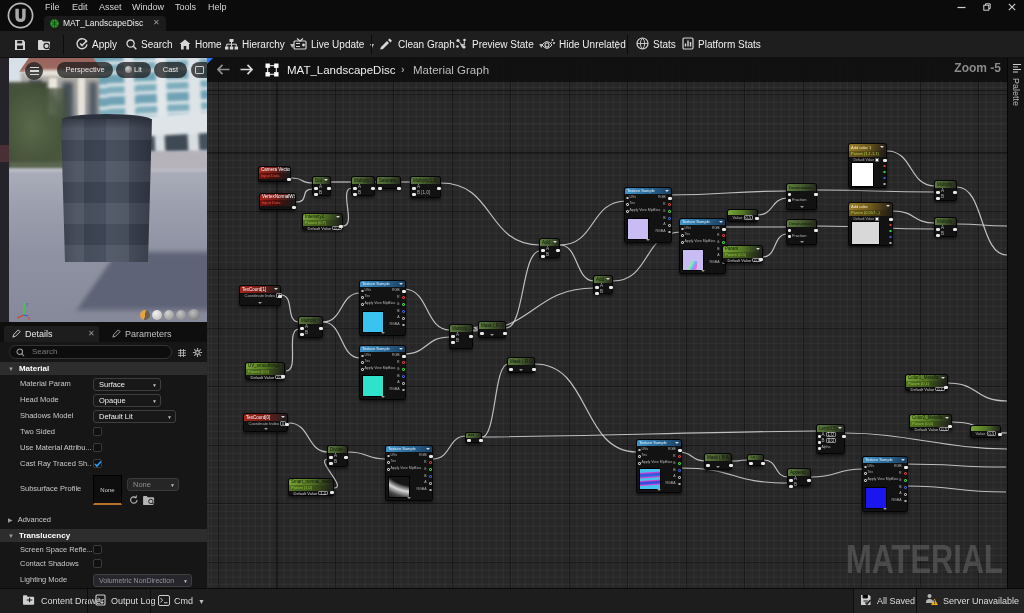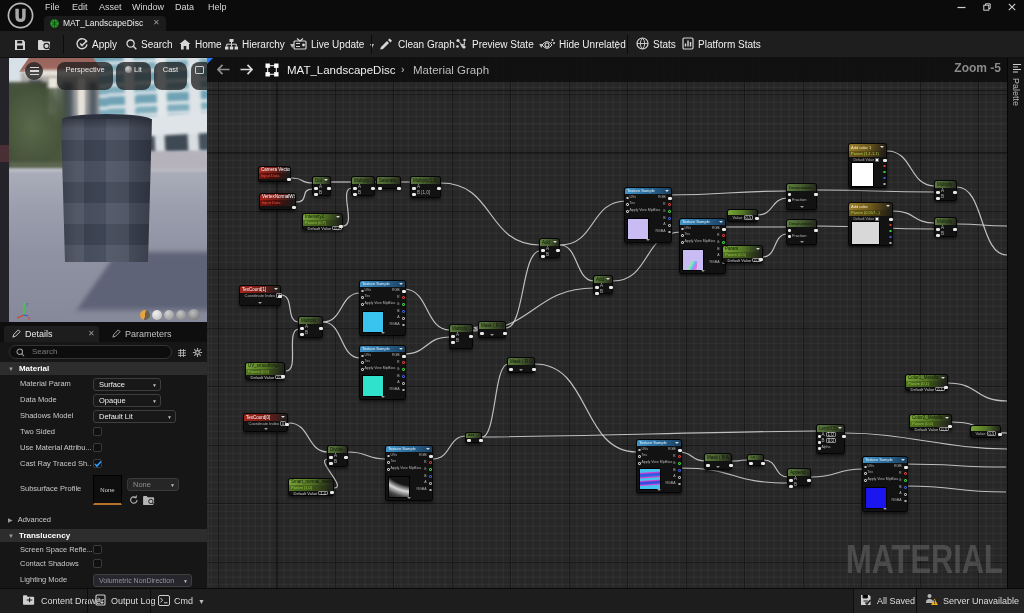--- a/index.html
+++ b/index.html
@@ -14,21 +14,21 @@
 #tab1{position:absolute;left:44px;top:0;width:122px;height:15px;background:#1b1b1b;border-radius:4px 4px 0 0;color:#ececec;font-size:8.5px}
 
 #toolbar{position:absolute;left:0;top:31px;width:1024px;height:27px;background:#1e1e1e;border-bottom:1px solid #101010}
 .tbi{position:absolute;top:0;height:27px;line-height:27px;color:#efefef;font-size:10px;white-space:nowrap}
 .tbi svg{vertical-align:-2px;margin-right:4px}
 .tbsep{position:absolute;top:4px;height:19px;width:1px;background:#0c0c0c}
 .cv9{color:#bdbdbd;font-size:7px;margin-left:4px}
 
 #vpwrap{position:absolute;left:0;top:58px;width:207px;height:264px;background:#20202a;overflow:hidden}
 #vp{position:absolute;left:9px;top:0;width:198px;height:264px;overflow:hidden;background:#8f93a2}
-.pill{position:absolute;height:28px;border-radius:8px;background:rgba(26,26,26,.75);color:#e8e8e8;font-size:8px;line-height:16px;text-align:center}
+.pill{position:absolute;height:16px;border-radius:8px;background:rgba(26,26,26,.75);color:#e8e8e8;font-size:8px;line-height:16px;text-align:center}
 
 #details{position:absolute;left:0;top:322px;width:207px;height:266px;background:#161616;overflow:hidden}
 .dtab{position:absolute;top:5px;height:16px;font-size:9px;color:#e8e8e8}
 .cat{position:absolute;left:0;width:207px;height:13px;background:#2d2d2d;color:#fff;font-size:8px;font-weight:bold;line-height:13px}
 .lbl{position:absolute;left:20px;width:72px;color:#c9c9c9;font-size:7.5px;line-height:14px;white-space:nowrap;overflow:hidden}
 .dd{position:absolute;height:13px;background:#181818;border:1px solid #3e3e3e;border-radius:3px;color:#efefef;font-size:7.5px;line-height:11px;padding-left:5px;white-space:nowrap;overflow:hidden}
 .dd .ar{position:absolute;right:3px;top:0;color:#bdbdbd;font-size:5px}
 .cb{position:absolute;width:9px;height:9px;background:#101010;border:1px solid #3a3a3a;border-radius:2px}
 
 #statusbar{position:absolute;left:0;top:588px;width:1024px;height:25px;background:#1d1d1d;border-top:1px solid #0a0a0a;color:#dcdcdc;font-size:9px}
@@ -70,21 +70,21 @@
 <div id="app">
   <div id="titlebar">
     <svg class="abs" style="left:7px;top:2px;z-index:9" width="27" height="27" viewBox="0 0 21 21">
       <circle cx="10.5" cy="10.5" r="9.4" fill="none" stroke="#b9b9b9" stroke-width="1.3"></circle>
       <path d="M6.5 5.2 L9.2 5.2 L9.2 11.4 Q9.2 13.1 10.5 13.1 Q11.8 13.1 11.8 11.4 L11.8 5.2 L14.5 5.2 L14.5 11.2 Q14.5 15.5 10.5 15.5 Q6.5 15.5 6.5 11.2 Z" fill="#a8a8a8"></path>
     </svg>
     <span class="menu" style="left:45px">File</span>
     <span class="menu" style="left:72px">Edit</span>
     <span class="menu" style="left:99px">Asset</span>
     <span class="menu" style="left:132px">Window</span>
-    <span class="menu" style="left:175px">Data</span>
+    <span class="menu" style="left:175px">Tools</span>
     <span class="menu" style="left:208px">Help</span>
     <div id="winbtns">
       <svg class="abs" style="right:58px;top:6px" width="9" height="3">
           <path d="M0.5 1.5 H8.5" stroke="#cfcfcf" stroke-width="1.2"></path>
         </svg>
       <svg class="abs" style="right:33px;top:3px" width="8" height="8">
           <rect x="0.8" y="2.2" width="5" height="5" fill="none" stroke="#cfcfcf" stroke-width="1"></rect>
           <path d="M2.5 2 V0.8 H7.2 V5.5 H6" fill="none" stroke="#cfcfcf" stroke-width="1"></path>
         </svg>
       <svg class="abs" style="right:8px;top:3px" width="8" height="8">
@@ -260,21 +260,21 @@
     <svg class="abs" style="left:177px;top:26px" width="10" height="10" viewBox="0 0 10 10">
         <path d="M1 2.5 h8 M1 5 h8 M1 7.5 h8 M3.5 1 v8 M6.5 1 v8" stroke="#c0c0c0" stroke-width=".8"></path>
       </svg>
     <svg class="abs" style="left:192px;top:25px" width="11" height="11" viewBox="0 0 12 12">
         <circle cx="6" cy="6" r="2" fill="none" stroke="#c0c0c0" stroke-width="1.2"></circle>
         <path d="M6 1 V3 M6 9 V11 M1 6 H3 M9 6 H11 M2.5 2.5 L4 4 M8 8 L9.5 9.5 M9.5 2.5 L8 4 M4 8 L2.5 9.5" stroke="#c0c0c0" stroke-width="1.2"></path>
       </svg>
     <div class="cat" style="top:40px"><span style="color:#9a9a9a;font-size:6px;margin:0 5px 0 8px">▼</span>Material</div>
     <div class="lbl" style="top:55px">Material Param</div>
     <div class="dd" style="left:93px;top:56px;width:68px">Surface<span class="ar" style="line-height:13px">▼</span></div>
-    <div class="lbl" style="top:71px">Data Mode</div>
+    <div class="lbl" style="top:71px">Head Mode</div>
     <div class="dd" style="left:93px;top:72px;width:68px">Opaque<span class="ar" style="line-height:13px">▼</span></div>
     <div class="lbl" style="top:87px">Shadows Model</div>
     <div class="dd" style="left:93px;top:88px;width:83px">Default Lit<span class="ar" style="line-height:13px">▼</span></div>
     <div class="lbl" style="top:103px">Two Sided</div>
     <div class="cb" style="left:93px;top:105px"></div>
     <div class="lbl" style="top:119px">Use Material Attribu...</div>
     <div class="cb" style="left:93px;top:121px"></div>
     <div class="lbl" style="top:135px">Cast Ray Traced Sh...</div>
     <div class="cb" style="left:93px;top:137px">
         <svg style="position:absolute;left:-0.5px;top:-0.5px" width="8" height="8" viewBox="0 0 8 8">

